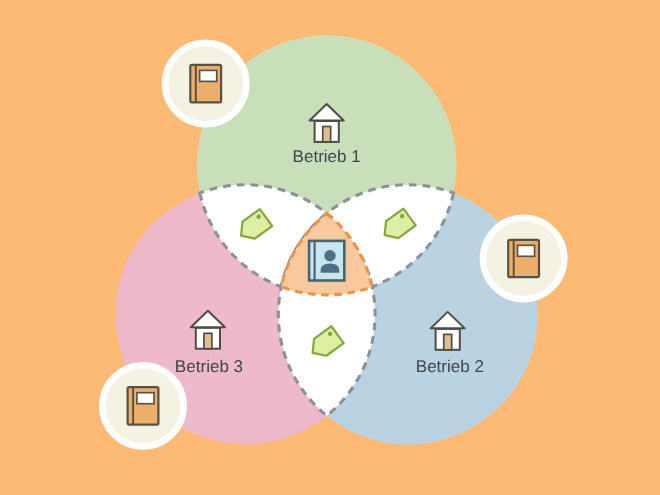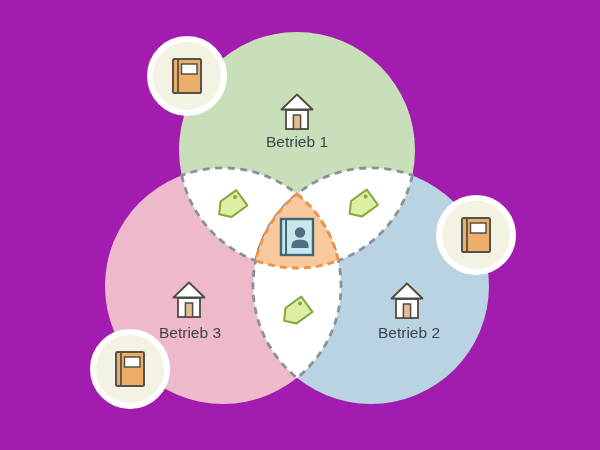--- a/index.html
+++ b/index.html
@@ -1,16 +1,16 @@
 <!DOCTYPE html>
 <html><head>
 <meta charset="utf-8">
 <style>
   html,body{margin:0;padding:0;background:#FFFFFF;}
-  .stage{width:600px;height:450px;position:relative;overflow:hidden;background:#a21caf;}
+  .stage{width:600px;height:450px;position:relative;overflow:hidden;background:#fdba74;}
   svg{display:block;}
   text.circle-label{
     font-family:"Liberation Sans", sans-serif;
     font-size:15.5px;
     fill:#3E454B;
     text-anchor:middle;
   }
   .lens{
     fill:#FFFFFF;
     stroke:#8A9198;

